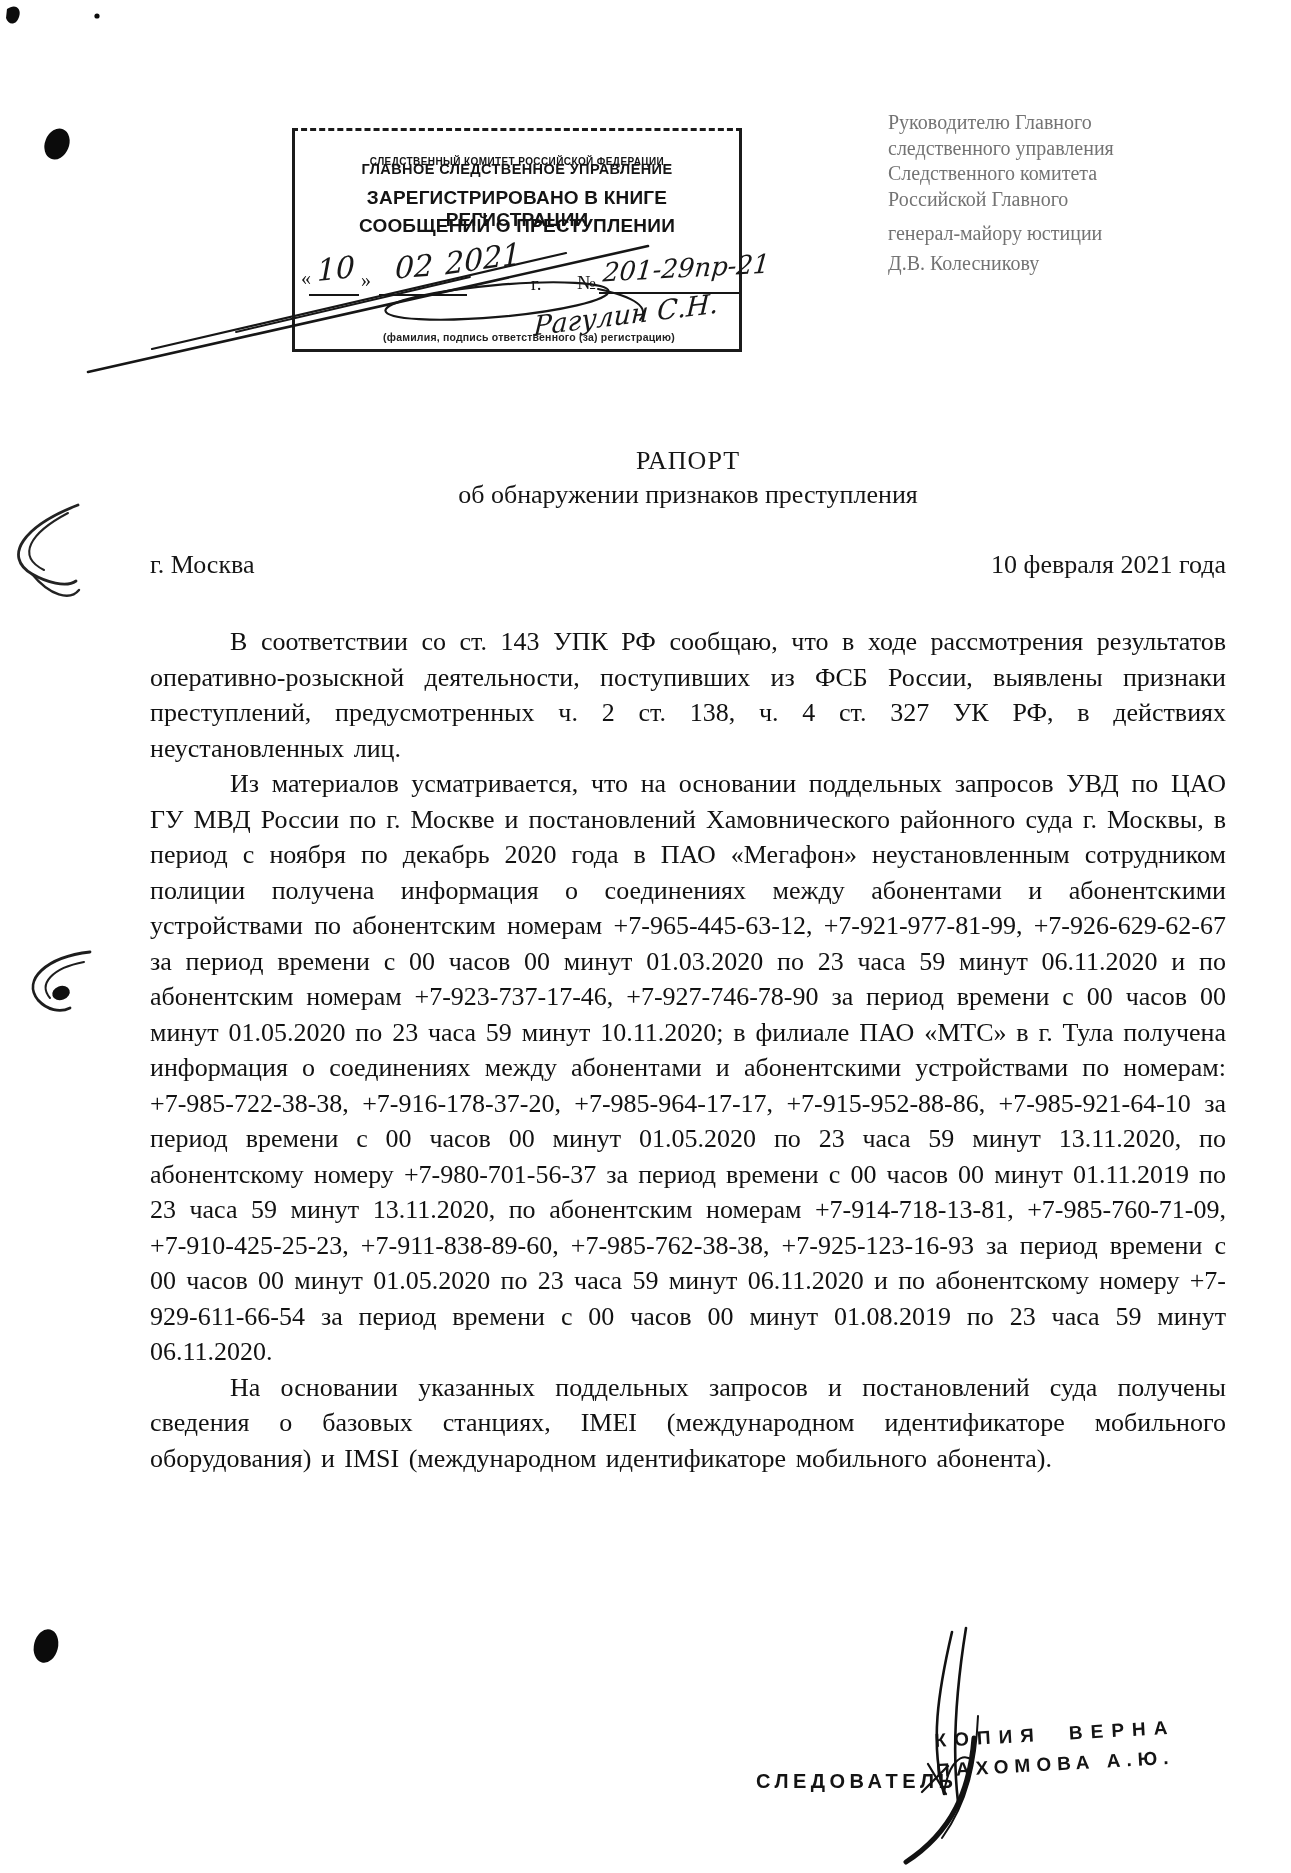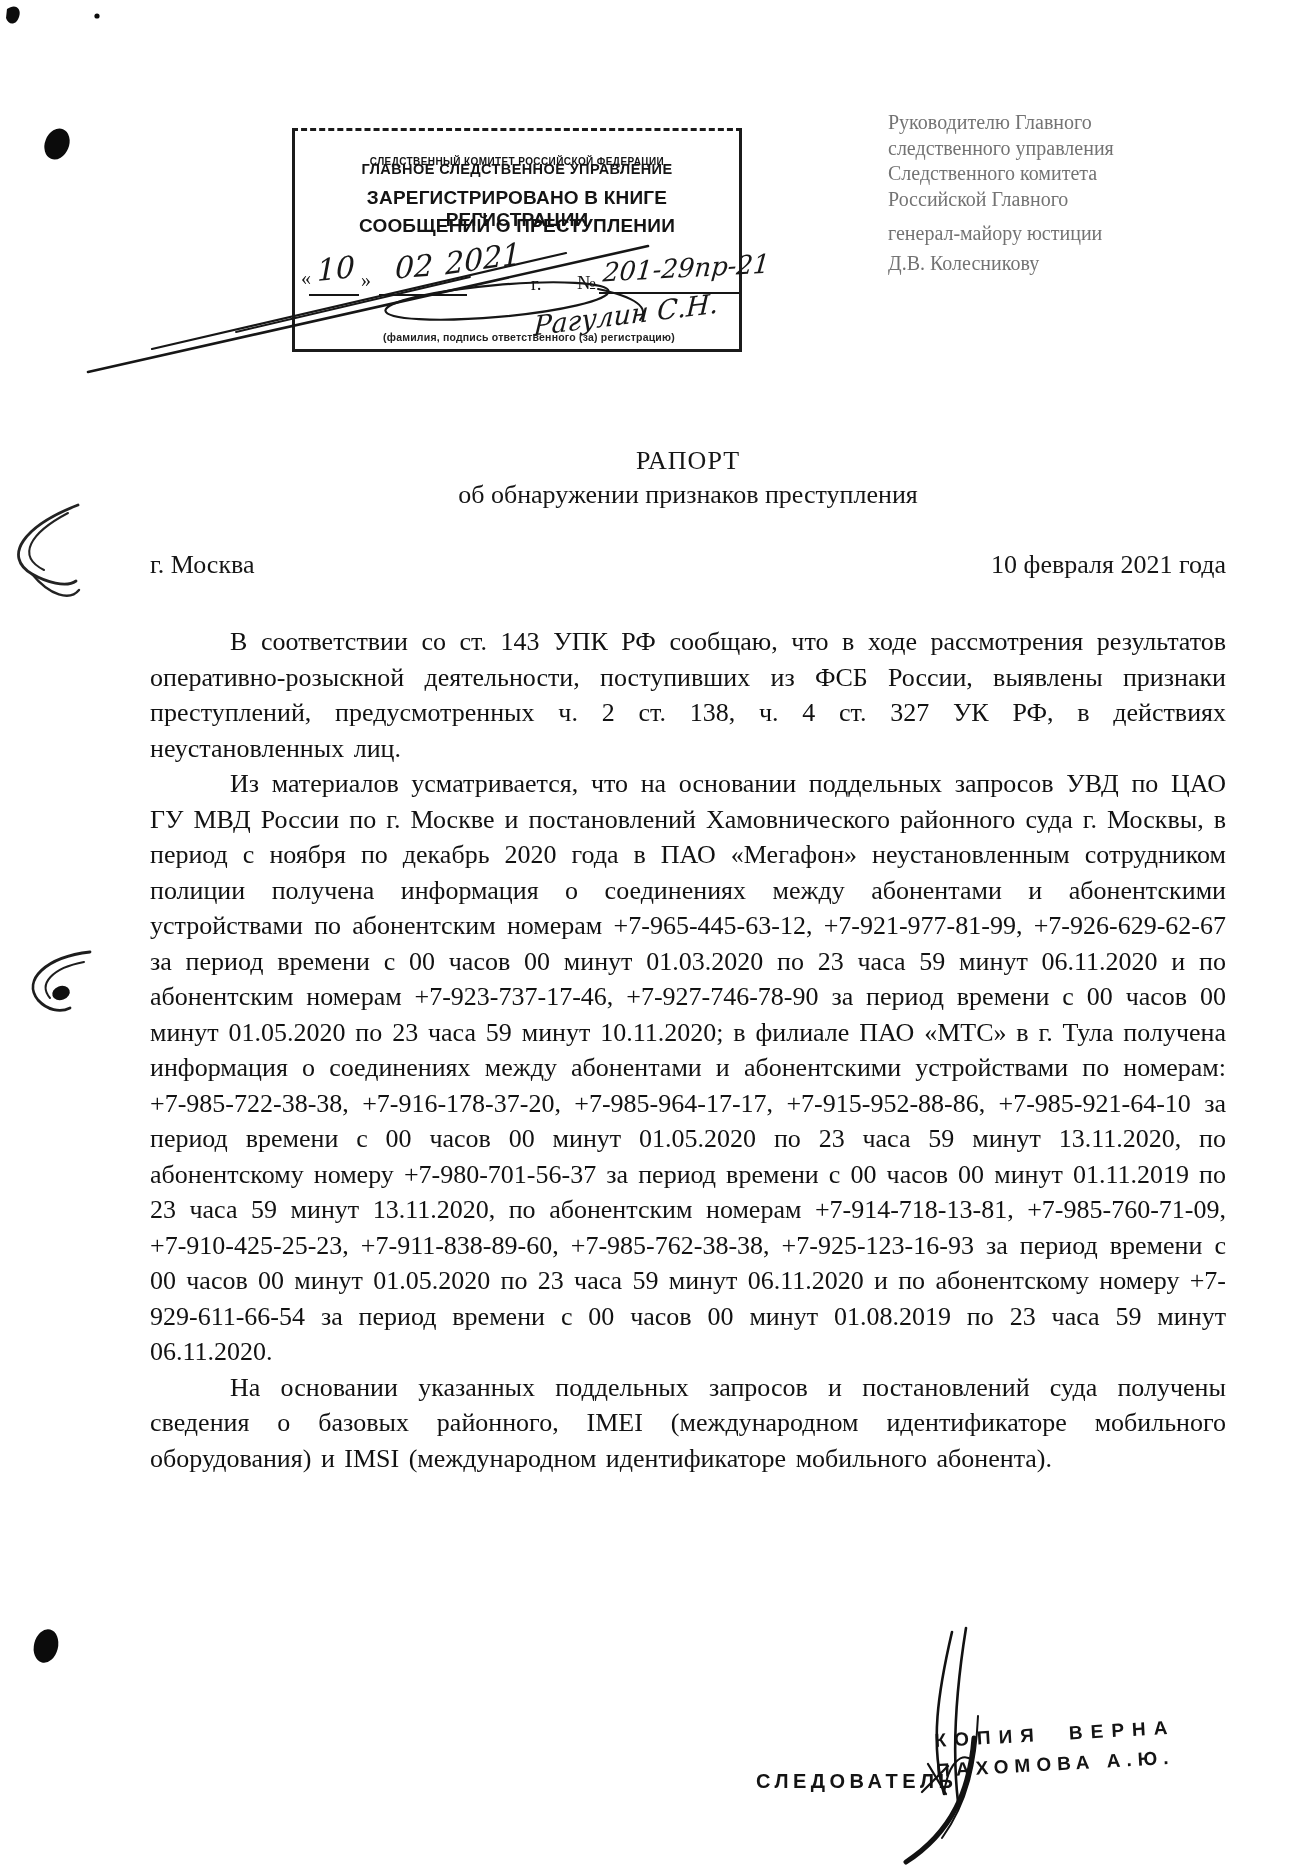--- a/index.html
+++ b/index.html
@@ -102,21 +102,21 @@
   </div>
 
   <div class="dateline">
     <span>г. Москва</span>
     <span>10 февраля 2021 года</span>
   </div>
 
   <div class="bodytext">
     <p>В соответствии со ст. 143 УПК РФ сообщаю, что в ходе рассмотрения результатов оперативно-розыскной деятельности, поступивших из ФСБ России, выявлены признаки преступлений, предусмотренных ч. 2 ст. 138, ч. 4 ст. 327 УК РФ, в действиях неустановленных лиц.</p>
     <p>Из материалов усматривается, что на основании поддельных запросов УВД по ЦАО ГУ МВД России по г. Москве и постановлений Хамовнического районного суда г. Москвы, в период с ноября по декабрь 2020 года в ПАО «Мегафон» неустановленным сотрудником полиции получена информация о соединениях между абонентами и абонентскими устройствами по абонентским номерам +7-965-445-63-12, +7-921-977-81-99, +7-926-629-62-67 за период времени с 00 часов 00 минут 01.03.2020 по 23 часа 59 минут 06.11.2020 и по абонентским номерам +7-923-737-17-46, +7-927-746-78-90 за период времени с 00 часов 00 минут 01.05.2020 по 23 часа 59 минут 10.11.2020; в филиале ПАО «МТС» в г. Тула получена информация о соединениях между абонентами и абонентскими устройствами по номерам: +7-985-722-38-38, +7-916-178-37-20, +7-985-964-17-17, +7-915-952-88-86, +7-985-921-64-10 за период времени с 00 часов 00 минут 01.05.2020 по 23 часа 59 минут 13.11.2020, по абонентскому номеру +7-980-701-56-37 за период времени с 00 часов 00 минут 01.11.2019 по 23 часа 59 минут 13.11.2020, по абонентским номерам +7-914-718-13-81, +7-985-760-71-09, +7-910-425-25-23, +7-911-838-89-60, +7-985-762-38-38, +7-925-123-16-93 за период времени с 00 часов 00 минут 01.05.2020 по 23 часа 59 минут 06.11.2020 и по абонентскому номеру +7-929-611-66-54 за период времени с 00 часов 00 минут 01.08.2019 по 23 часа 59 минут 06.11.2020.</p>
-    <p>На основании указанных поддельных запросов и постановлений суда получены сведения о базовых районного, IMEI (международном идентификаторе мобильного оборудования) и IMSI (международном идентификаторе мобильного абонента).</p>
+    <p>На основании указанных поддельных запросов и постановлений суда получены сведения о базовых станциях, IMEI (международном идентификаторе мобильного оборудования) и IMSI (международном идентификаторе мобильного абонента).</p>
   </div>
 
   <div class="signer-role">СЛЕДОВАТЕЛЬ</div>
   <div class="copy-stamp">
     <div class="l1">КОПИЯ ВЕРНА</div>
     <div class="l2">ПАХОМОВА А.Ю.</div>
   </div>
 
   <svg class="overlay" width="1291" height="1873" viewBox="0 0 1291 1873">
 

